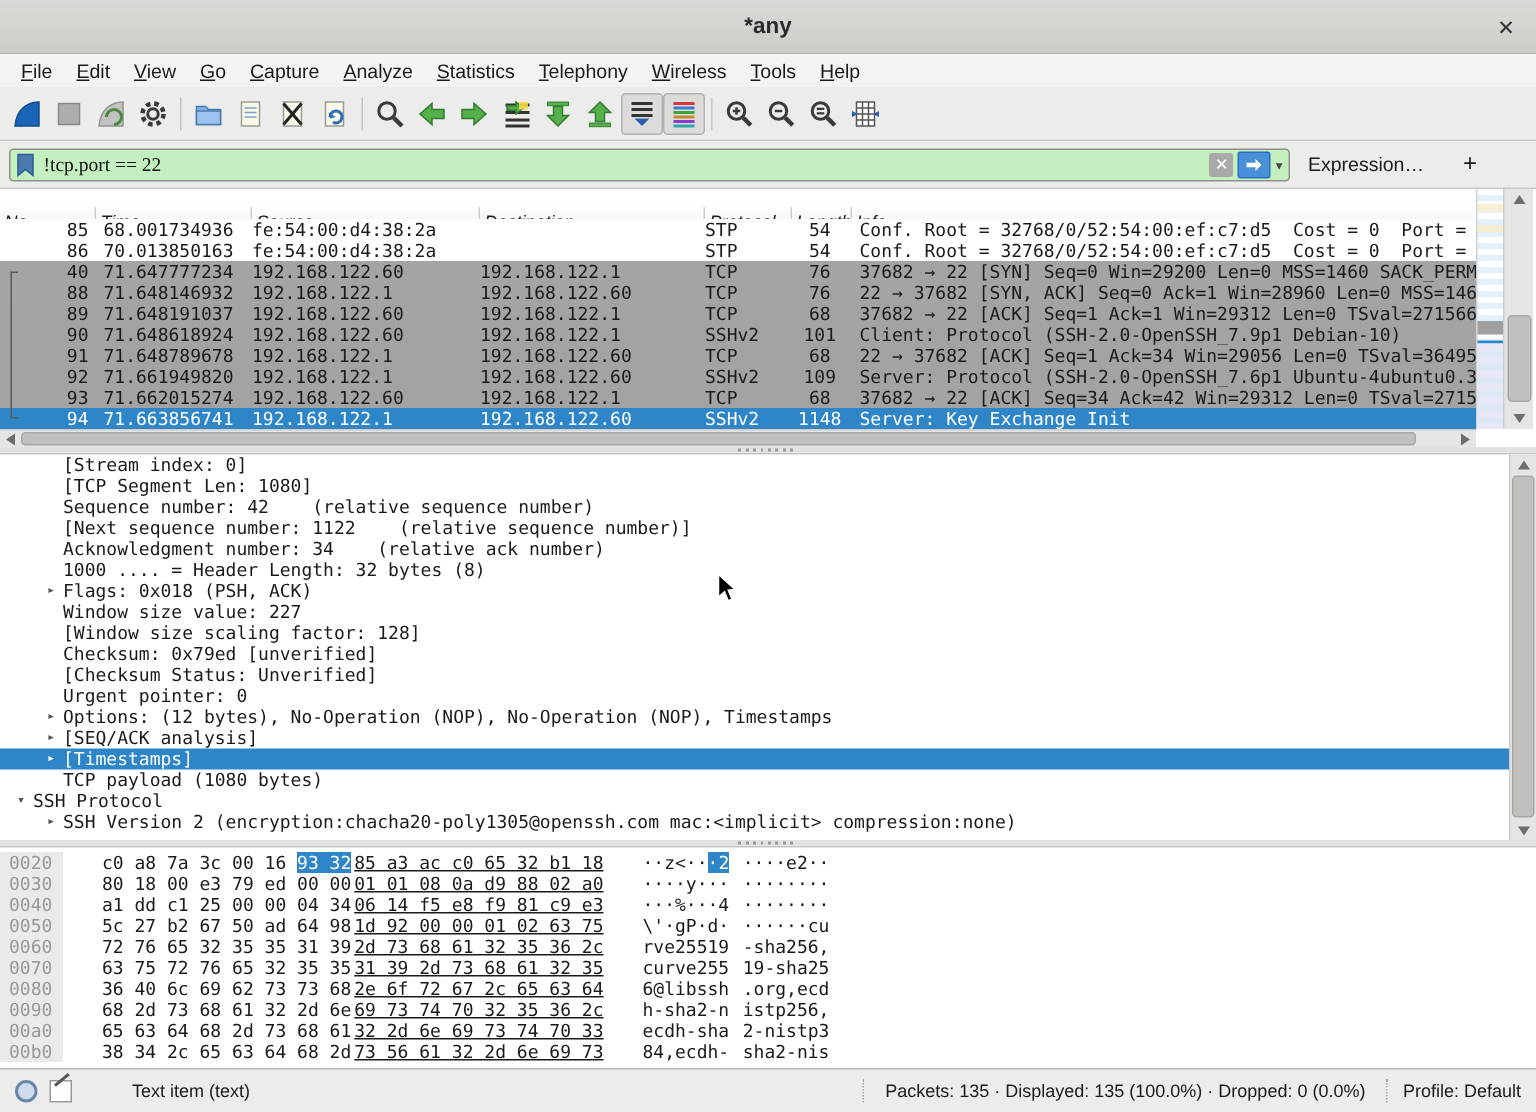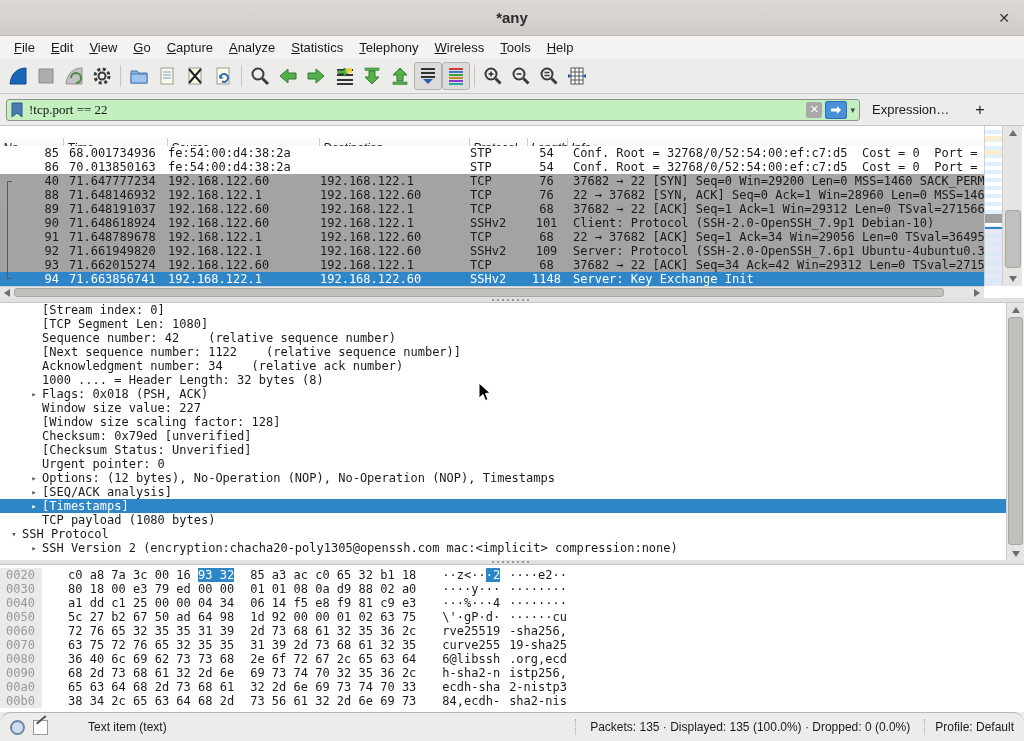--- a/index.html
+++ b/index.html
@@ -112,27 +112,27 @@
   .dline.dsel .exp { color:#fff; }
   .det-vscroll { position:absolute; right:0; top:0; width:18px; height:258px;
     background:#e6e5e3; border-left:1px solid #cfcdca; }
 
   
   #hexpane { position:absolute; left:0; top:564px; width:1024px; height:148px; background:#fff;
     border-top:1px solid #c9c7c4; overflow:hidden; padding-top:3px;
     font-family:"DejaVu Sans Mono", monospace; font-size:12px; }
   .hex-row { height:14px; line-height:14px; white-space:pre; display:flex; }
   .hex-off { flex:none; width:42px; background:#ebeae8; color:#9a9894; padding-left:6px; }
-  .hex-g1 { margin-left:26px; } .hex-g2 { margin-left:16px; }
+  .hex-g1 { margin-left:26px; } .hex-g2 { margin-left:2px;text-decoration:underline; }
   .hex-a1 { margin-left:26px; } .hex-a2 { margin-left:9px; }
   .hl { background:#2e86c8; color:#fff; }
 
   
   #statusbar { position:absolute; left:0; top:712px; width:1024px; height:29px;
-    background:#ececeb; border-top:1px solid #b8b6b3; display:flex; align-items:center; font-size:12px;border-radius:11px; }
+    background:#ececeb; border-top:1px solid #b8b6b3; display:flex; align-items:center; font-size:12px; }
   .sb-expert { width:15px; height:15px; border-radius:50%; margin-left:10px;
     background:#cfdcEE; border:2px solid #6a87aa; }
   .sb-note { width:15px; height:15px; margin-left:8px; position:relative;
     background:#fdfdfb; border:1px solid #9a9894; }
   .sb-note::after { content:""; position:absolute; left:2px; top:2px; width:12px; height:2px;
     background:#555; transform:rotate(-40deg); transform-origin:left top; }
   .sb-left-text { margin-left:40px; color:#1a1a1a; }
   .sb-right { margin-left:auto; display:flex; align-items:center; height:100%; }
   .sb-packets { border-left:1px dotted #a9a7a4; padding:0 14px; display:flex; align-items:center; height:60%; }
   .sb-profile { border-left:1px dotted #a9a7a4; padding:0 10px; display:flex; align-items:center; height:60%; }

